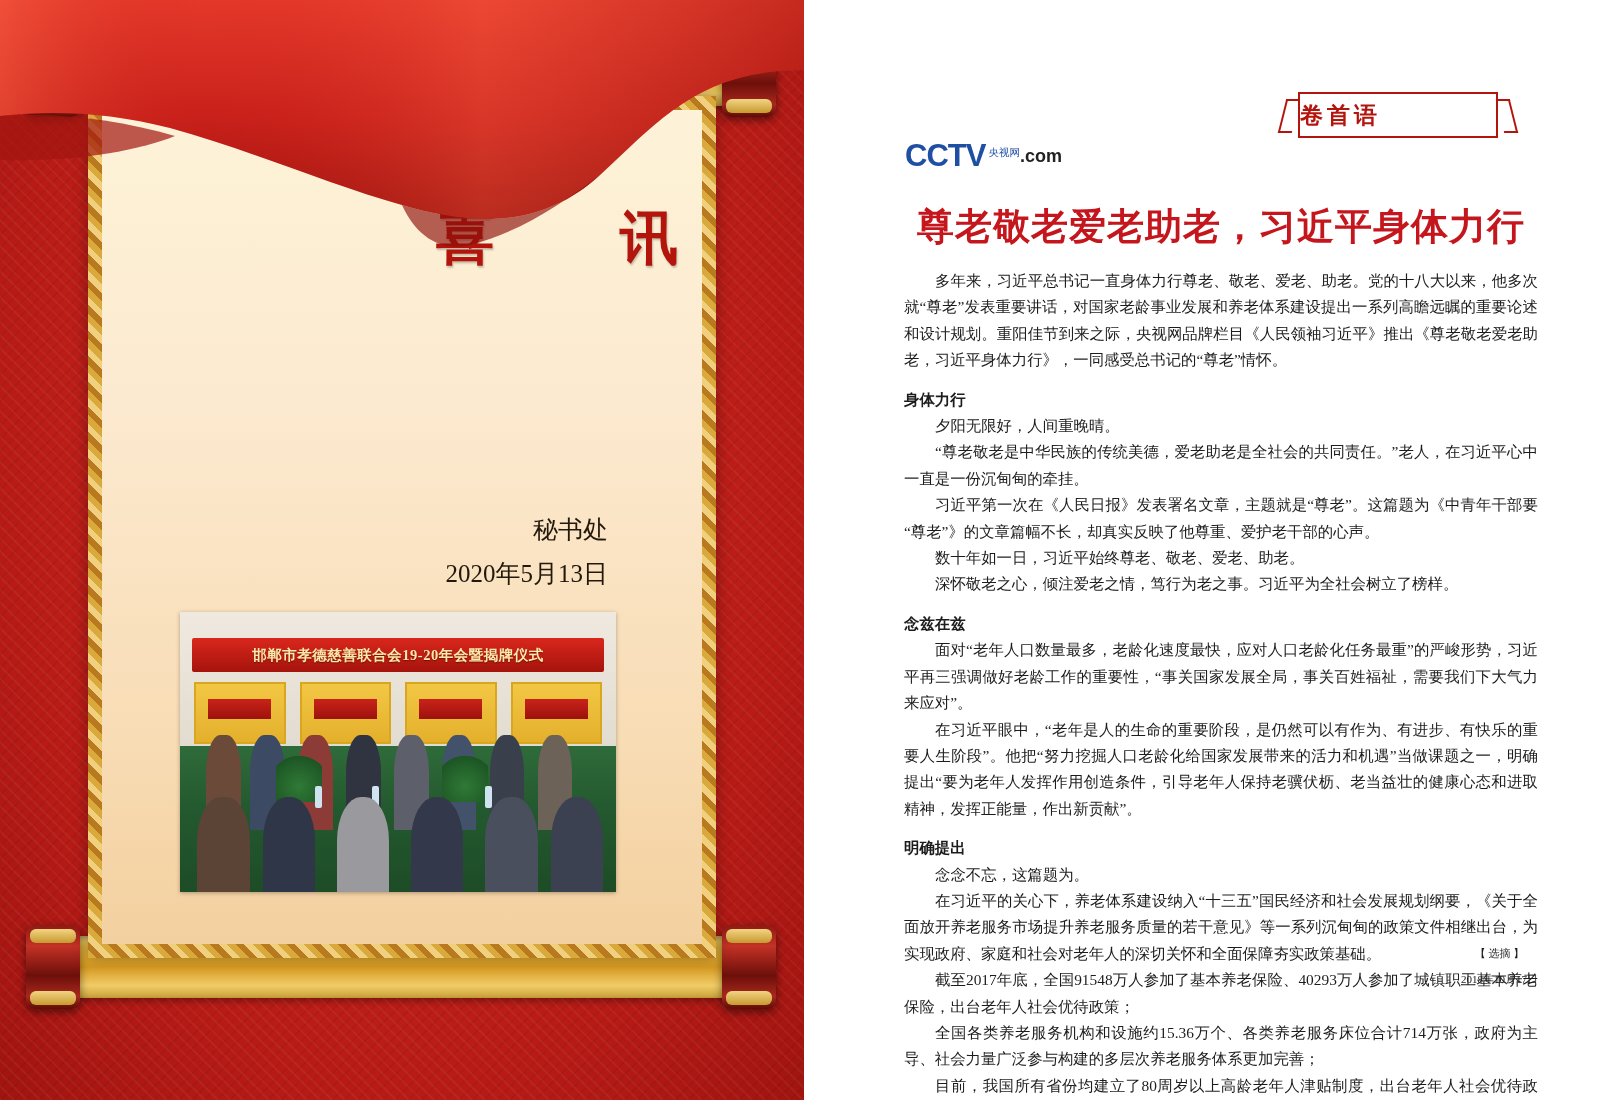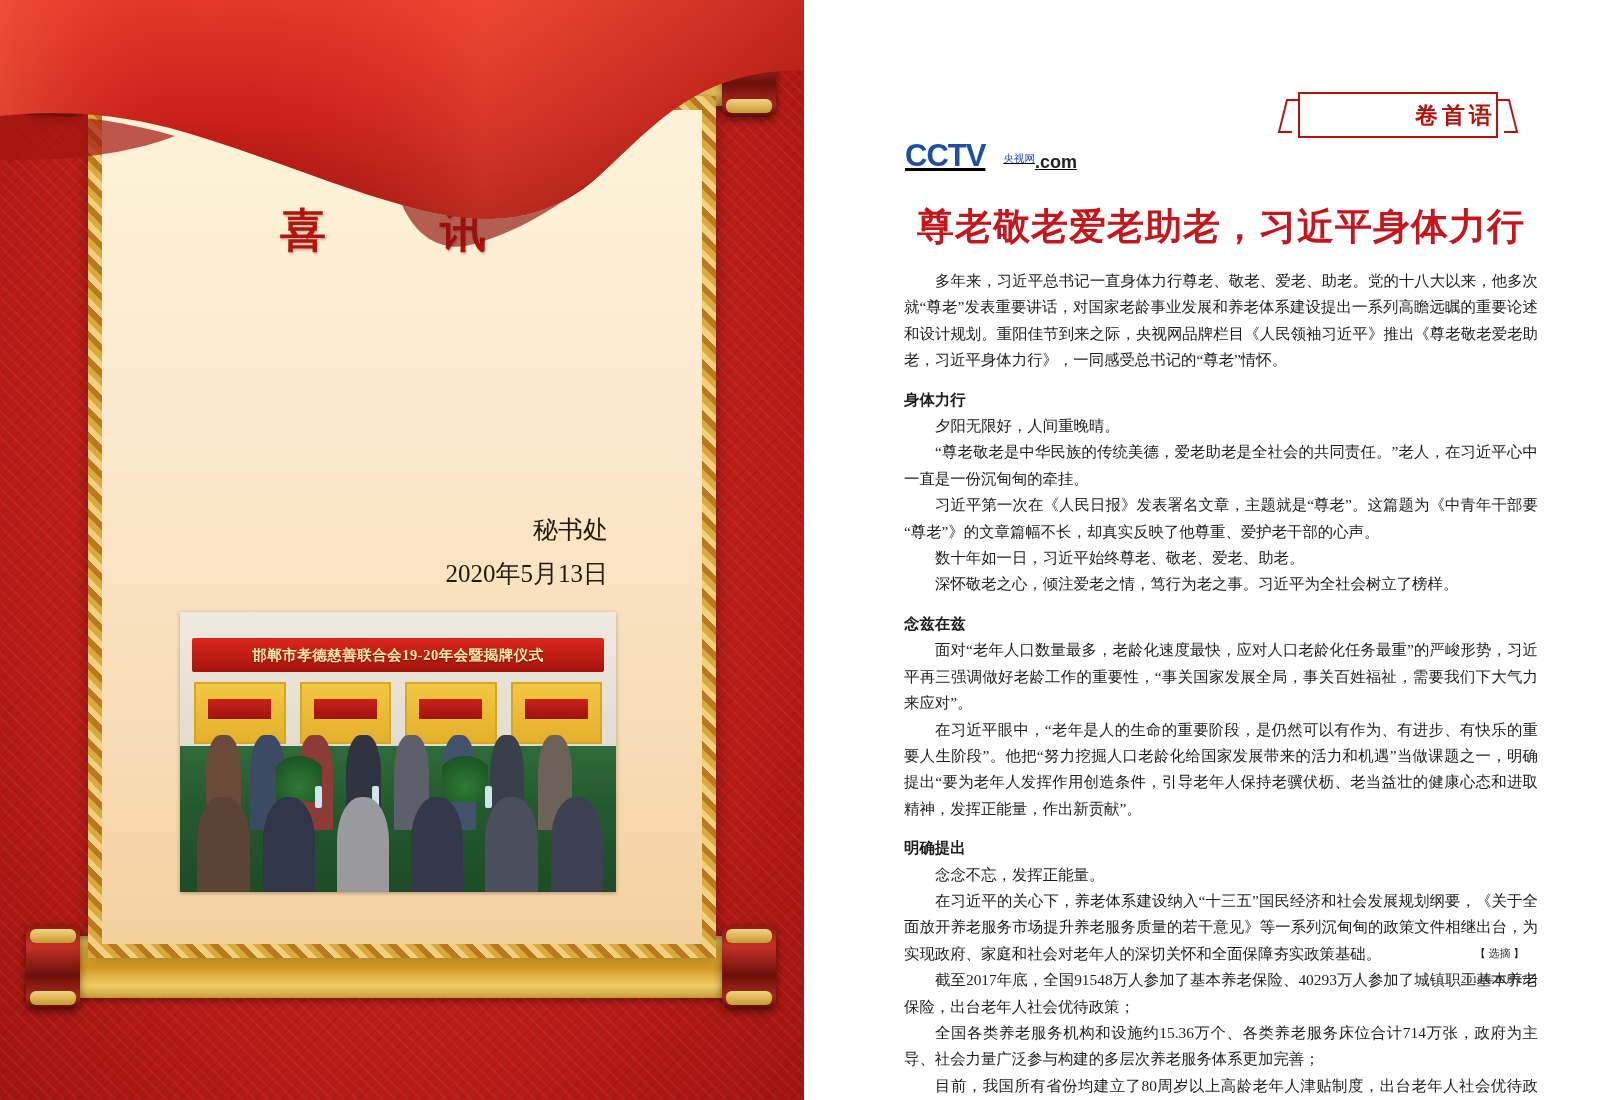--- a/index.html
+++ b/index.html
@@ -35,22 +35,22 @@
     background:
       linear-gradient(180deg,#fdf3d8 0%,#fcead0 35%,#f8dcb4 75%,#f3cf9d 100%);
     box-shadow:0 0 14px rgba(0,0,0,.35);}
   .paper-border{position:absolute;left:0;top:0;right:0;bottom:0;
     border:14px solid transparent;
     border-image:repeating-linear-gradient(45deg,#d9a93b 0 6px,#b8791f 6px 12px,#f0cf7e 12px 18px) 14;}
 
   
   .drape{position:absolute;left:0;top:0;width:804px;height:300px;pointer-events:none;}
 
-  .xi-xun{position:absolute;left:0;right:4px;top:104px;text-align:center;
-    font-family:"Liberation Serif",serif;font-weight:bold;font-size:46px;color:#b3150d;
+  .xi-xun{position:absolute;left:0;right:4px;top:104px;text-align:right;
+    font-family:"Liberation Serif",serif;font-weight:bold;font-size:58px;color:#b3150d;
     letter-spacing:34px;text-shadow:1px 2px 2px rgba(0,0,0,.22);}
 
   .body-text{position:absolute;left:60px;right:48px;top:214px;
     font-size:25.5px;line-height:46px;color:#23180c;text-align:justify;}
   .body-text p{margin:0;text-indent:50px;}
 
   .sign{position:absolute;right:108px;top:412px;text-align:right;font-size:25px;color:#23180c;line-height:44px;}
 
   .photo{position:absolute;left:92px;top:516px;width:436px;height:280px;
     background:linear-gradient(180deg,#e9e5dd 0%,#d9d2c6 100%);overflow:hidden;
@@ -73,27 +73,27 @@
   .photo .p{position:absolute;bottom:0;width:8%;height:100%;border-radius:40% 40% 0 0;}
   .photo .front{position:absolute;left:0;right:0;bottom:0;height:34%;}
   .photo .fp{position:absolute;bottom:0;width:12%;height:100%;border-radius:46% 46% 0 0;}
   .photo .plant{position:absolute;bottom:32%;width:46px;height:52px;
     background:radial-gradient(circle at 50% 70%,#2f7a36 0%,#1d5524 70%,rgba(0,0,0,0) 72%);}
   .photo .bottle{position:absolute;bottom:30%;width:7px;height:22px;background:#cfe4ef;border-radius:2px;}
 
   
   .right-panel{position:absolute;left:804px;top:0;width:806px;height:1100px;background:#ffffff;}
   .ribbon{position:absolute;right:112px;top:92px;width:196px;height:42px;
-    border:2px solid #b3150d;color:#b3150d;display:flex;align-items:center;justify-content:flex-end;
+    border:2px solid #b3150d;color:#b3150d;display:flex;align-items:center;justify-content:flex-start;
     font-size:23px;font-weight:bold;letter-spacing:4px;}
   .ribbon:before,.ribbon:after{content:"";position:absolute;top:5px;width:12px;height:30px;border:2px solid #b3150d;}
   .ribbon:before{left:-18px;border-right:none;transform:skewX(-14deg);}
   .ribbon:after{right:-18px;border-left:none;transform:skewX(14deg);}
 
-  .cctv{position:absolute;left:101px;top:140px;display:flex;align-items:flex-end;gap:18px;text-decoration:underline;}
+  .cctv{position:absolute;left:101px;top:140px;display:flex;align-items:center;gap:3px;}
   .cctv .c{font-family:"Liberation Sans",sans-serif;font-weight:bold;font-size:31px;color:#1f4fa3;letter-spacing:-1px;line-height:1;}
   .cctv .stack{display:flex;flex-direction:row;line-height:1;}
   .cctv .cn{font-family:"Liberation Sans",sans-serif;font-size:10.5px;color:#1f4fa3;letter-spacing:0;}
   .cctv .dotcom{font-family:"Liberation Sans",sans-serif;font-weight:bold;font-size:18px;color:#222;line-height:1;}
 
   .headline{position:absolute;left:100px;right:72px;top:202px;text-align:center;
     font-size:37px;font-weight:bold;color:#c4161c;letter-spacing:1px;}
 
   .article{position:absolute;left:100px;right:72px;top:268px;
     font-size:15.4px;line-height:26.4px;color:#1c1c1c;text-align:justify;}
@@ -219,21 +219,21 @@
       <p class="sub">身体力行</p>
       <p class="ind">夕阳无限好，人间重晚晴。</p>
       <p class="ind">“尊老敬老是中华民族的传统美德，爱老助老是全社会的共同责任。”老人，在习近平心中一直是一份沉甸甸的牵挂。</p>
       <p class="ind">习近平第一次在《人民日报》发表署名文章，主题就是“尊老”。这篇题为《中青年干部要“尊老”》的文章篇幅不长，却真实反映了他尊重、爱护老干部的心声。</p>
       <p class="ind">数十年如一日，习近平始终尊老、敬老、爱老、助老。</p>
       <p class="ind">深怀敬老之心，倾注爱老之情，笃行为老之事。习近平为全社会树立了榜样。</p>
       <p class="sub">念兹在兹</p>
       <p class="ind">面对“老年人口数量最多，老龄化速度最快，应对人口老龄化任务最重”的严峻形势，习近平再三强调做好老龄工作的重要性，“事关国家发展全局，事关百姓福祉，需要我们下大气力来应对”。</p>
       <p class="ind">在习近平眼中，“老年是人的生命的重要阶段，是仍然可以有作为、有进步、有快乐的重要人生阶段”。他把“努力挖掘人口老龄化给国家发展带来的活力和机遇”当做课题之一，明确提出“要为老年人发挥作用创造条件，引导老年人保持老骥伏枥、老当益壮的健康心态和进取精神，发挥正能量，作出新贡献”。</p>
       <p class="sub">明确提出</p>
-      <p class="ind">念念不忘，发挥正能量。</p>
+      <p class="ind">念念不忘，这篇题为。</p>
       <p class="ind">在习近平的关心下，养老体系建设纳入“十三五”国民经济和社会发展规划纲要，《关于全面放开养老服务市场提升养老服务质量的若干意见》等一系列沉甸甸的政策文件相继出台，为实现政府、家庭和社会对老年人的深切关怀和全面保障夯实政策基础。</p>
       <p class="ind">截至2017年底，全国91548万人参加了基本养老保险、40293万人参加了城镇职工基本养老保险，出台老年人社会优待政策；</p>
       <p class="ind">全国各类养老服务机构和设施约15.36万个、各类养老服务床位合计714万张，政府为主导、社会力量广泛参与构建的多层次养老服务体系更加完善；</p>
       <p class="ind">目前，我国所有省份均建立了80周岁以上高龄老年人津贴制度，出台老年人社会优待政策，老年人福利补贴制度基本建立……</p>
       <p class="ind">一组组数据，印证着我国老龄事业和养老体系建设不断向前的坚铮步伐。</p>
 
     </div>
 
     <div class="source">
       <div>【 选摘 】</div>

